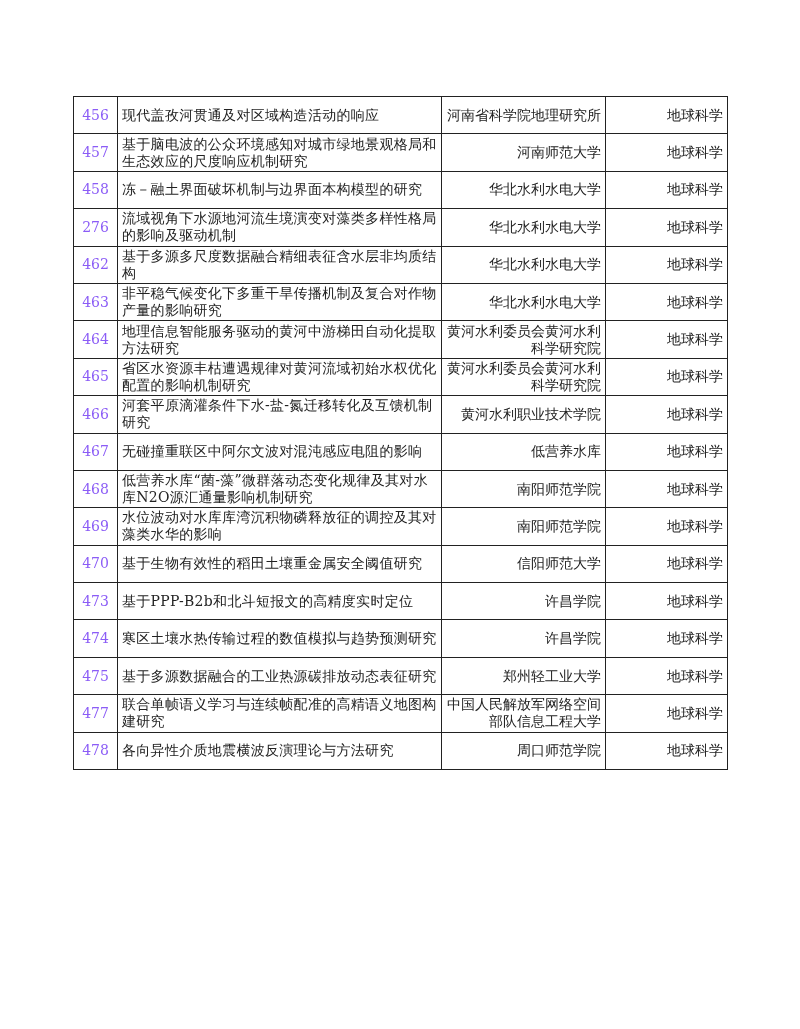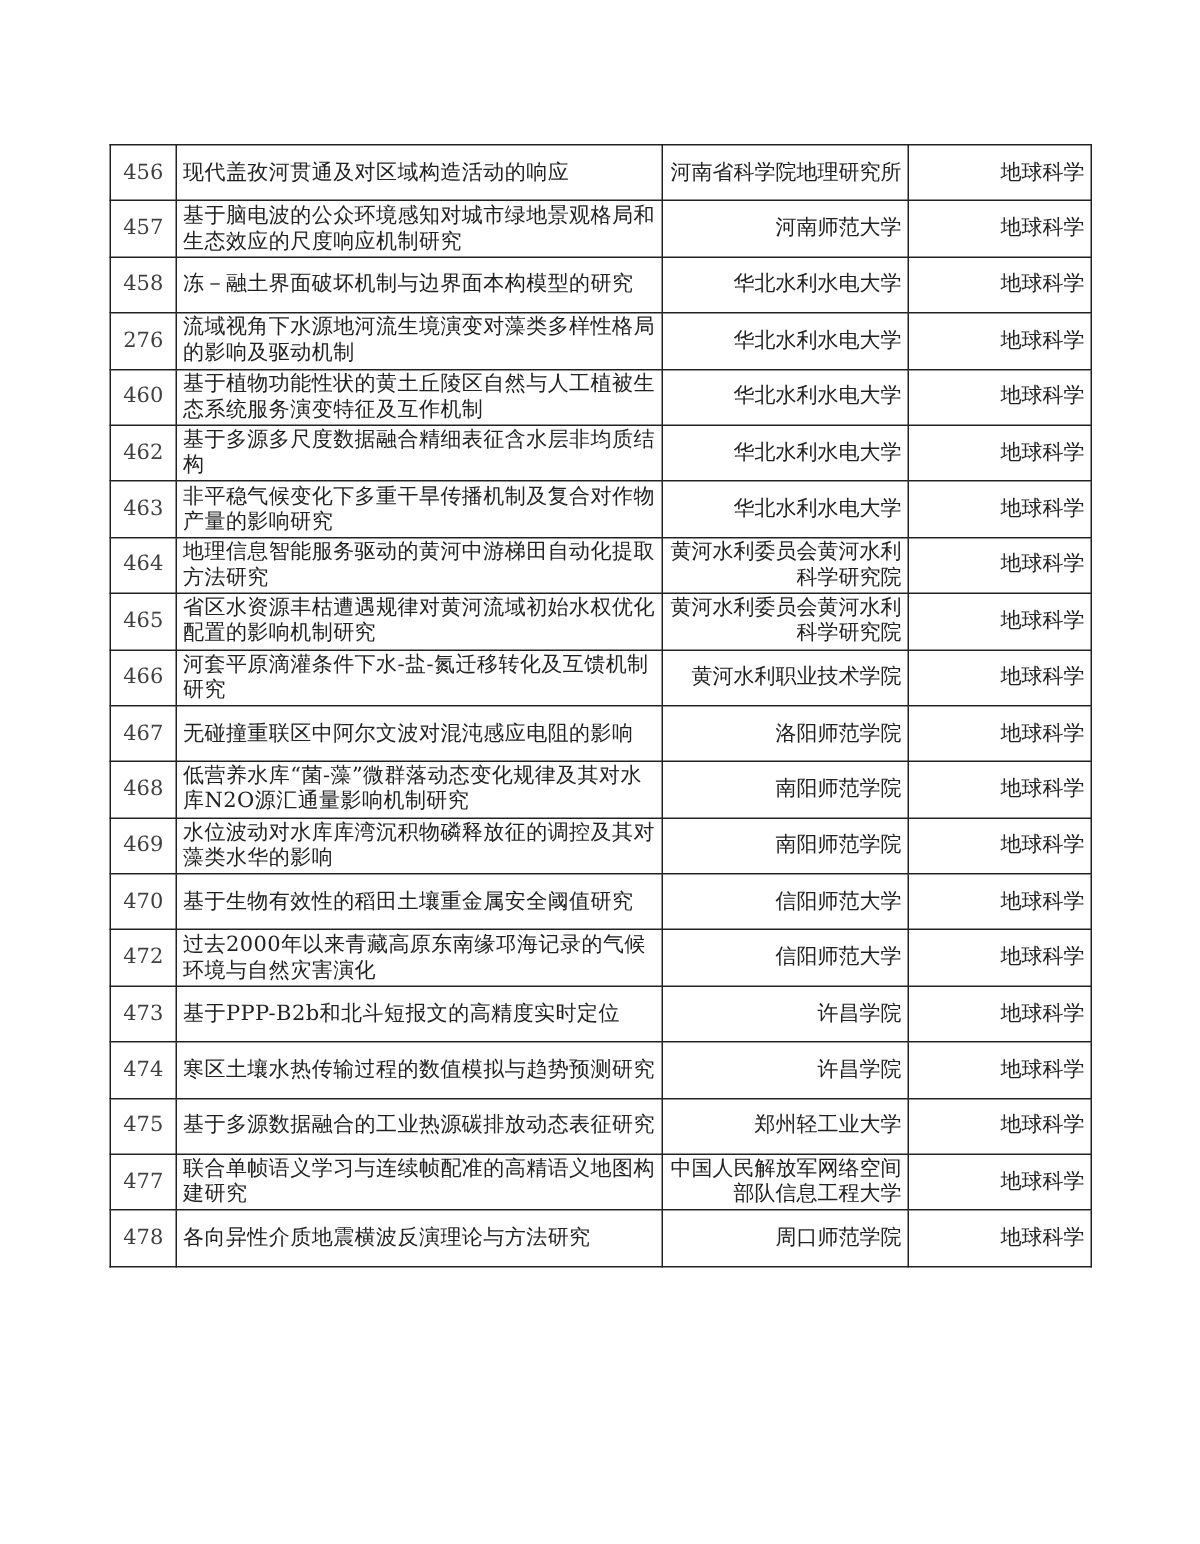--- a/index.html
+++ b/index.html
@@ -2,21 +2,21 @@
 <html><head>
   <meta charset="utf-8">
   <style>
     html, body { margin:0; padding:0; background:#ffffff; }
     body { width:800px; height:1029px; position:relative; overflow:hidden;
       font-family: "DejaVu Serif", "Liberation Serif", serif; color:#222; }
     table.grid { position:absolute; left:73px; top:96px; width:654px;
       border-collapse:collapse; table-layout:fixed; }
     table.grid td { border:1.5px solid #222; padding:0 4px; height:36.4px;
       font-size:14px; line-height:17px; vertical-align:middle; overflow:hidden; }
-    td.num { text-align:center; font-size:13.5px; color:#404040; padding:0; }
+    td.num { text-align:center; font-size:13.5px; color:#8b5cf6; padding:0; }
     td.title { text-align:left; letter-spacing:0.3px;margin-top:48px; }
     td.org { text-align:right; }
     td.field { text-align:right; }
   </style>
 </head>
 <body>
 
 <table class="grid">
   <colgroup>
     <col style="width:44px">
@@ -43,26 +43,20 @@
         <td class="org">华北水利水电大学</td>
         <td class="field">地球科学</td>
       </tr>
       <tr>
         <td class="num">276</td>
         <td class="title">流域视角下水源地河流生境演变对藻类多样性格局的影响及驱动机制</td>
         <td class="org">华北水利水电大学</td>
         <td class="field">地球科学</td>
       </tr>
       <tr>
-        <td class="num">460</td>
-        <td class="title">基于植物功能性状的黄土丘陵区自然与人工植被生态系统服务演变特征及互作机制</td>
-        <td class="org">华北水利水电大学</td>
-        <td class="field">地球科学</td>
-      </tr>
-      <tr>
         <td class="num">462</td>
         <td class="title">基于多源多尺度数据融合精细表征含水层非均质结构</td>
         <td class="org">华北水利水电大学</td>
         <td class="field">地球科学</td>
       </tr>
       <tr>
         <td class="num">463</td>
         <td class="title">非平稳气候变化下多重干旱传播机制及复合对作物产量的影响研究</td>
         <td class="org">华北水利水电大学</td>
         <td class="field">地球科学</td>
@@ -81,44 +75,38 @@
       </tr>
       <tr>
         <td class="num">466</td>
         <td class="title">河套平原滴灌条件下水-盐-氮迁移转化及互馈机制研究</td>
         <td class="org">黄河水利职业技术学院</td>
         <td class="field">地球科学</td>
       </tr>
       <tr>
         <td class="num">467</td>
         <td class="title">无碰撞重联区中阿尔文波对混沌感应电阻的影响</td>
-        <td class="org">洛阳师范学院</td>
+        <td class="org">低营养水库</td>
         <td class="field">地球科学</td>
       </tr>
       <tr>
         <td class="num">468</td>
         <td class="title">低营养水库“菌-藻”微群落动态变化规律及其对水库N2O源汇通量影响机制研究</td>
         <td class="org">南阳师范学院</td>
         <td class="field">地球科学</td>
       </tr>
       <tr>
         <td class="num">469</td>
         <td class="title">水位波动对水库库湾沉积物磷释放征的调控及其对藻类水华的影响</td>
         <td class="org">南阳师范学院</td>
         <td class="field">地球科学</td>
       </tr>
       <tr>
         <td class="num">470</td>
         <td class="title">基于生物有效性的稻田土壤重金属安全阈值研究</td>
-        <td class="org">信阳师范大学</td>
-        <td class="field">地球科学</td>
-      </tr>
-      <tr>
-        <td class="num">472</td>
-        <td class="title">过去2000年以来青藏高原东南缘邛海记录的气候环境与自然灾害演化</td>
         <td class="org">信阳师范大学</td>
         <td class="field">地球科学</td>
       </tr>
       <tr>
         <td class="num">473</td>
         <td class="title">基于PPP-B2b和北斗短报文的高精度实时定位</td>
         <td class="org">许昌学院</td>
         <td class="field">地球科学</td>
       </tr>
       <tr>

